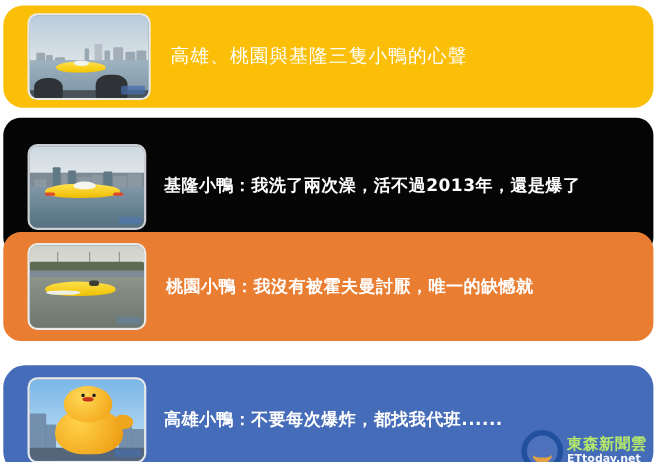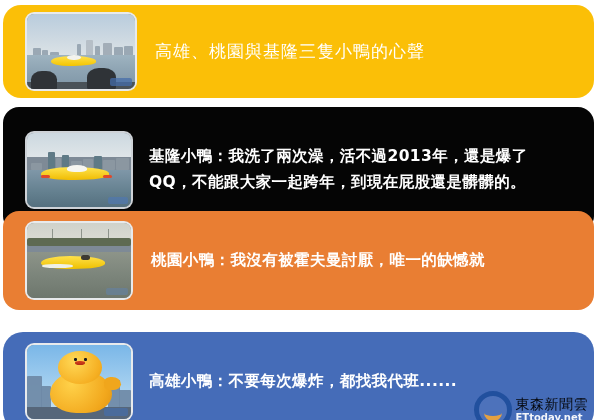--- a/index.html
+++ b/index.html
@@ -149,21 +149,21 @@
     background: rgba(255,255,255,0.05);
   }
   .wm-smile {
     position: absolute;
     left: 5px; right: 5px; top: 9px; height: 11px;
     border-bottom: 5px solid #f0a53a;
     border-radius: 0 0 60% 60%;
   }
   .wm-txt { line-height: 1; }
   .wm-cn {
-    font-size: 14px; font-weight: normal; color: #000000;
+    font-size: 14px; font-weight: bold; color: #bef264;
     letter-spacing: .5px; display: block; margin-bottom: 2px;
   }
   .wm-en {
     font-size: 10px; font-weight: bold; color: #ffffff;
     letter-spacing: 0px; display: block;
   }
 </style>
 </head>
 <body>
 
@@ -212,21 +212,20 @@
       </div>
       <div class="sea"></div>
       <div class="duckflat"></div>
       <div class="duckwhite"></div>
       <div class="beak"></div>
       <div class="beak2"></div>
       <div class="tag"></div>
     </div>
     <div class="textwrap">
       <div class="line">基隆小鴨：我洗了兩次澡，活不過2013年，還是爆了</div>
-      <div class="line">QQ，不能跟大家一起跨年，到現在屁股還是髒髒的。</div>
     </div>
   </div>
 
   <div class="card taoyuan">
     <div class="thumb t3">
       <div class="sky"></div>
       <div class="pole" style="left:24%;"></div>
       <div class="pole" style="left:52%;"></div>
       <div class="pole" style="left:78%;"></div>
       <div class="trees"></div>

